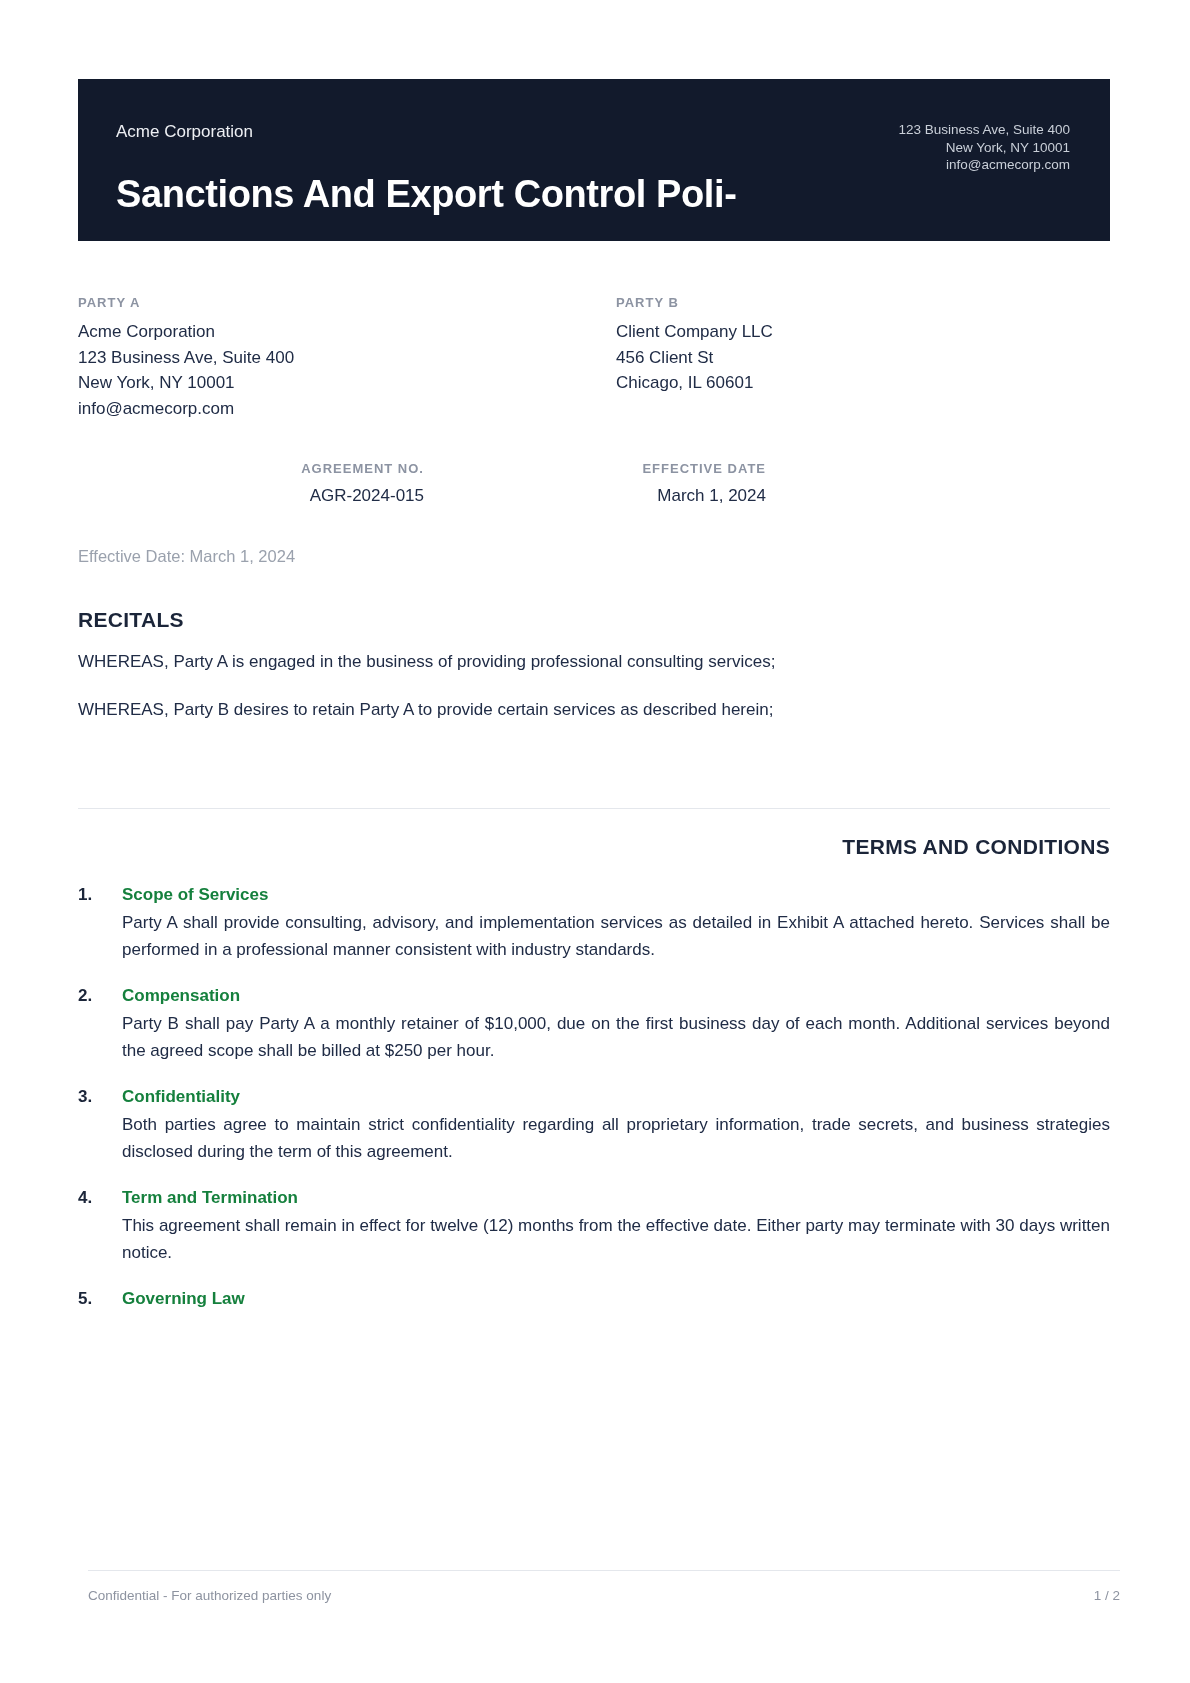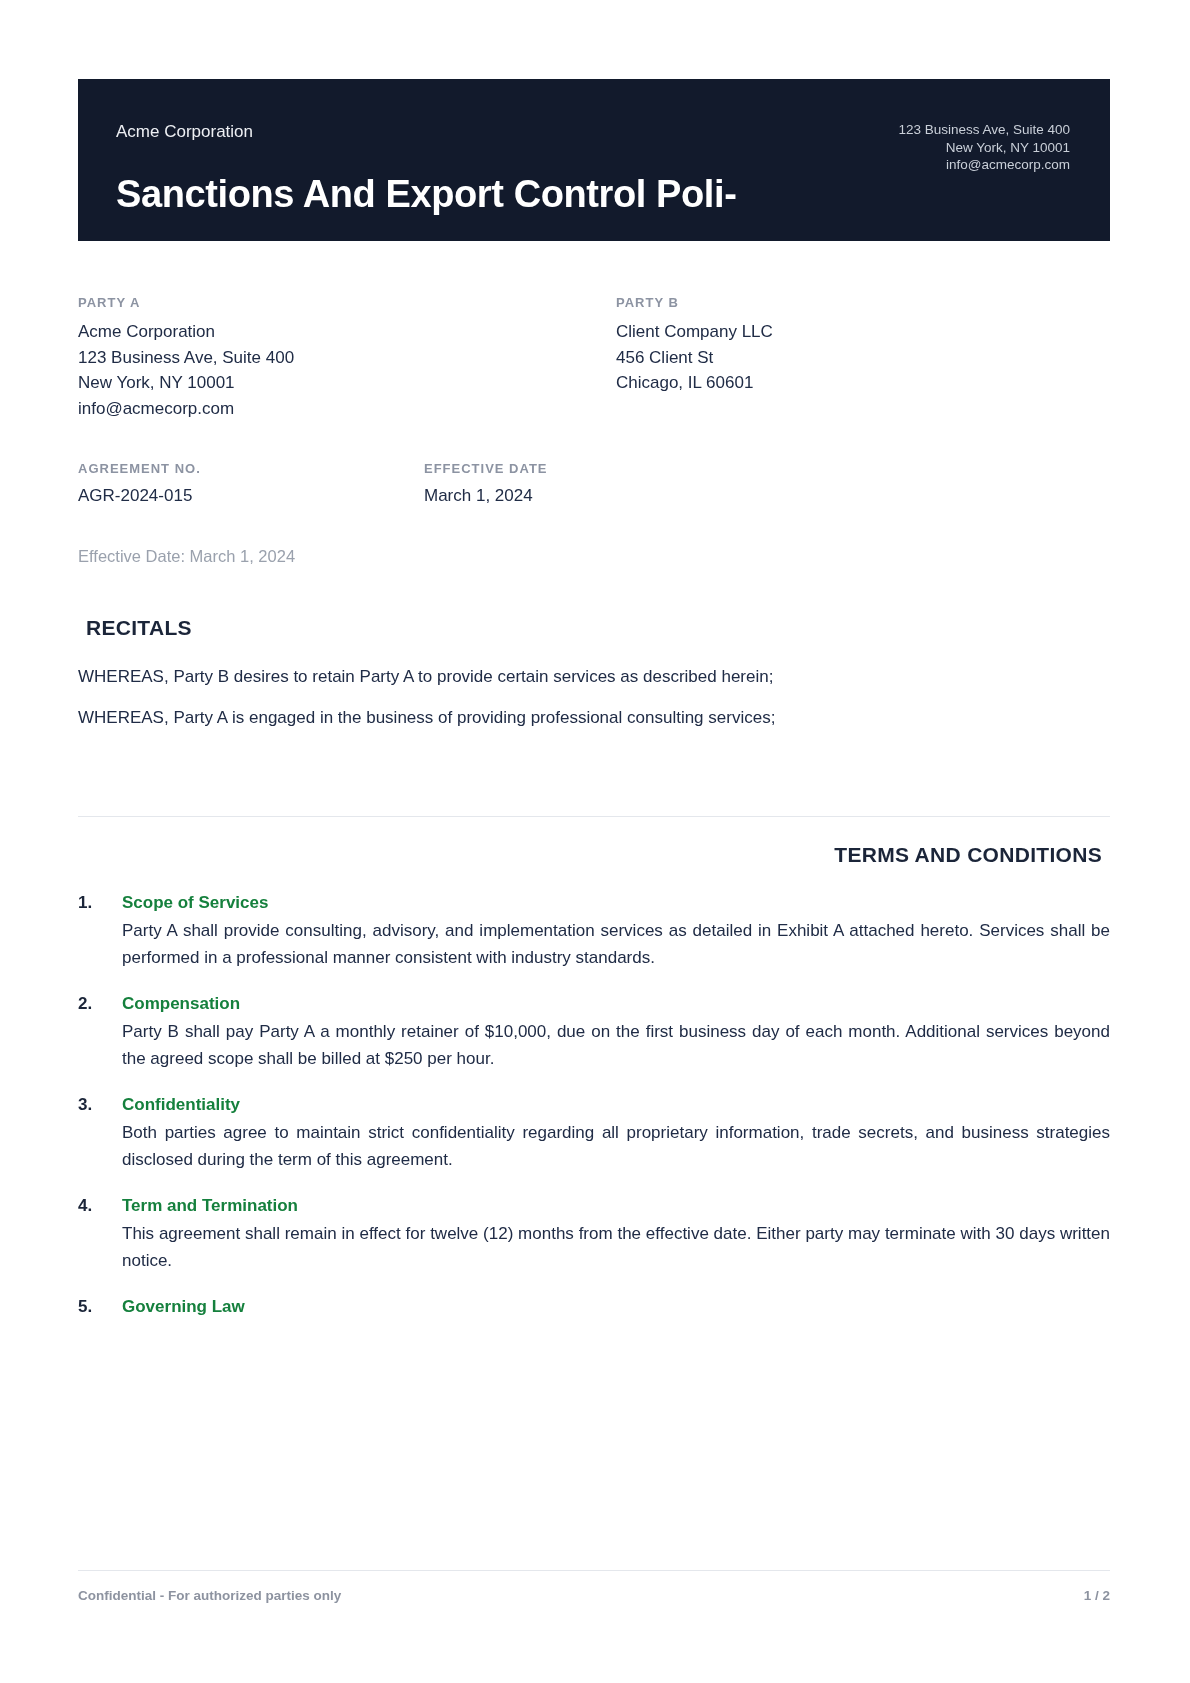--- a/index.html
+++ b/index.html
@@ -31,53 +31,53 @@
   }
   
   .parties{
     position:absolute;left:78px;top:295px;width:1032px;
     display:grid;grid-template-columns:538px 1fr;
   }
   .party-lines{font-size:17px;line-height:25.5px;color:#202c46;}
   
   .meta{
     position:absolute;left:78px;top:461px;width:1032px;
-    display:grid;grid-template-columns:346px 342px 1fr;
+    display:grid;grid-template-columns:346px 342px 1fr;text-align:right;
   }
   .meta-value{font-size:17px;color:#202c46;line-height:22px;}
   
   .effective-note{
     position:absolute;left:78px;top:545px;
     font-size:16.5px;color:#9aa1ad;line-height:22px;
   }
   
   .doc-body{position:absolute;left:78px;top:606px;width:1032px;}
   .section-heading{
     font-size:21px;font-weight:bold;color:#1b2539;
-    letter-spacing:0.3px;line-height:28px;margin:8px;
+    letter-spacing:0.3px;line-height:28px;margin:0;
   }
   .recital{font-size:17px;line-height:27px;margin:0;color:#202c46;}
   .recital.first{margin-top:14px;}
   .recital.second{margin-top:21px;}
   .divider{border:none;border-top:1px solid #e4e7ec;margin:85px 0 0 0;}
   .terms-heading{margin-top:24px;text-align:right;}
   .terms-list{margin-top:22px;}
   .term-item{display:flex;margin-bottom:21px;}
   .term-num{
     width:44px;flex:0 0 44px;font-size:17px;font-weight:bold;
     color:#1b2539;line-height:24px;
   }
   .term-content{flex:1;}
   .term-title{font-size:17px;font-weight:bold;color:#15803d;line-height:24px;}
   .term-body{
     font-size:17px;line-height:27px;color:#202c46;
     text-align:justify;margin-top:2px;
   }
   
-  .doc-footer{position:absolute;left:78px;top:1570px;width:1032px;font-weight:bold;}
+  .doc-footer{position:absolute;left:88px;top:1570px;width:1032px;}
   .footer-rule{border:none;border-top:1px solid #e4e7ec;margin:0;}
   .footer-row{
     display:flex;justify-content:space-between;margin-top:16px;
     font-size:13.5px;color:#8d93a0;line-height:18px;
   }
 </style>
 </head>
 <body>
 
 <div class="page">
@@ -122,22 +122,22 @@
     <div>
       <div class="field-label">EFFECTIVE DATE</div>
       <div class="meta-value">March 1, 2024</div>
     </div>
   </div>
 
   <div class="effective-note">Effective Date: March 1, 2024</div>
 
   <div class="doc-body">
     <h2 class="section-heading">RECITALS</h2>
+    <p class="recital first">WHEREAS, Party A is engaged in the business of providing professional consulting services;</p>
     <p class="recital second">WHEREAS, Party B desires to retain Party A to provide certain services as described herein;</p>
-    <p class="recital first">WHEREAS, Party A is engaged in the business of providing professional consulting services;</p>
 
     <hr class="divider">
 
     <h2 class="section-heading terms-heading">TERMS AND CONDITIONS</h2>
 
     <div class="terms-list">
 
       <div class="term-item">
         <div class="term-num">1.</div>
         <div class="term-content">

